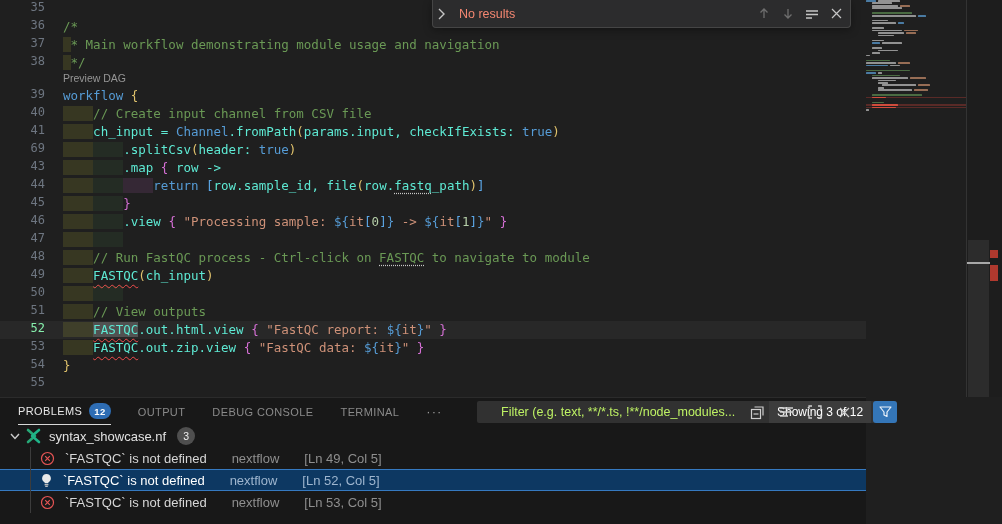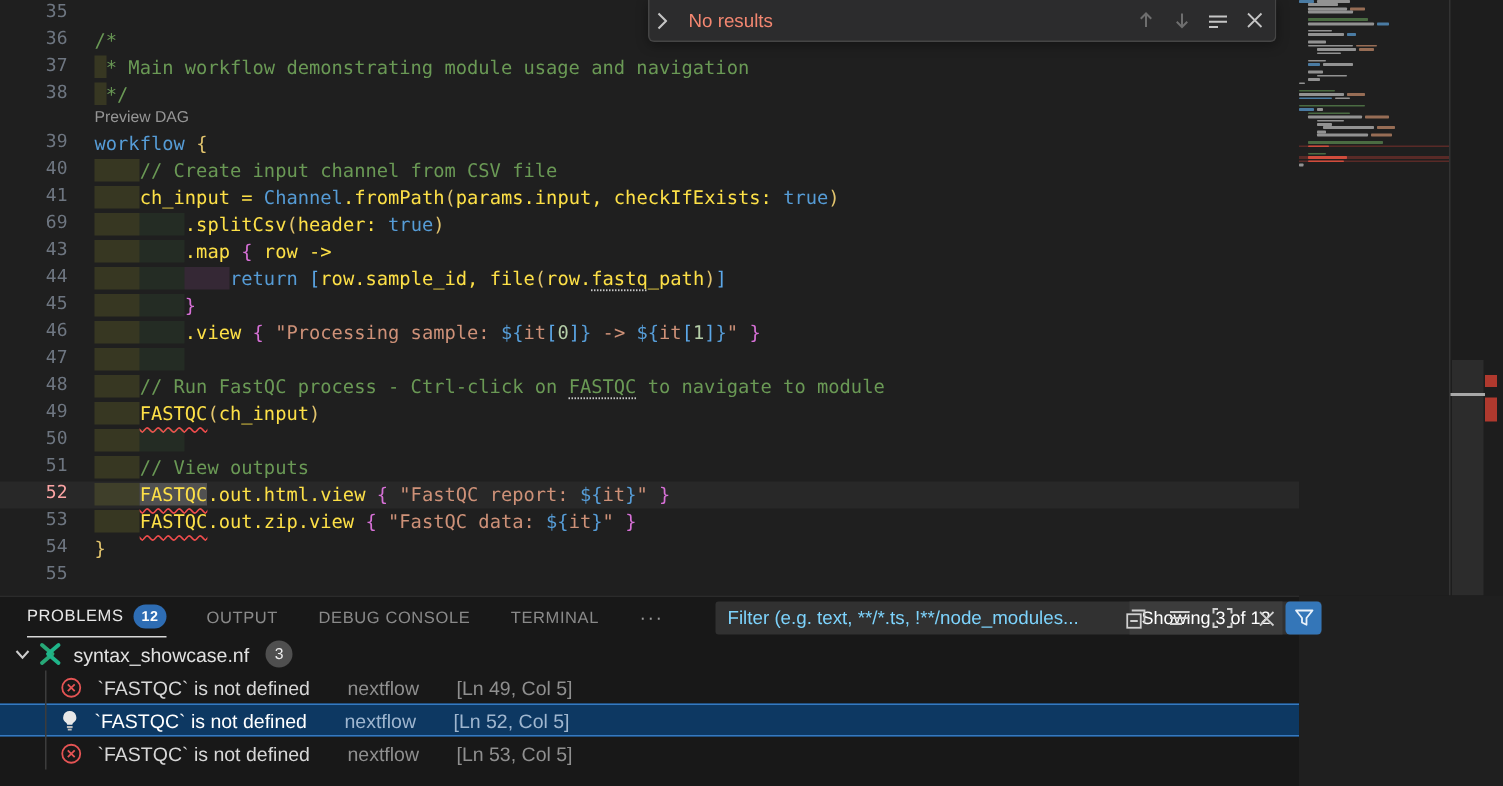--- a/index.html
+++ b/index.html
@@ -6,24 +6,24 @@
   html,body { width:1002px; height:524px; overflow:hidden; background:#1f1f1f;
               font-family:"Liberation Sans", sans-serif; }
   body { position:relative; }
 
   
   .editor { position:absolute; left:0; top:0; width:1002px; height:397px; background:#1f1f1f; overflow:hidden; }
   .lines { position:absolute; left:0; top:0; width:866px; }
   .row { display:flex; height:18px; line-height:18px; white-space:pre; }
   .row.cur { background:rgba(255,255,255,0.045); }
   .ln { width:45px; text-align:right; color:#6e7681; font:12px "DejaVu Sans Mono", monospace; flex:0 0 45px; }
-  .row.cur .ln { color:#fca5a5; }
+  .row.cur .ln { color:#86efac; }
   .code { font:12.5px/18px "DejaVu Sans Mono", monospace; padding-left:18px; white-space:pre; }
   .codelens { height:15px; line-height:14px; padding-left:63px; font:10.5px "Liberation Sans", sans-serif; color:#969696; }
-  .cm{color:#6A9955} .kw{color:#569CD6} .str{color:#CE9178} .fg{color:#fde047}
+  .cm{color:#6A9955} .kw{color:#569CD6} .str{color:#CE9178} .fg{color:#5eead4}
   .b1{color:#e2c46d} .b2{color:#D670D6} .b3{color:#5CA8E8} .nm{color:#B5CEA8}
   .it1{background:rgba(255,255,64,0.11)} .it2{background:rgba(127,255,127,0.06)} .it3{background:rgba(255,125,255,0.10)}
   .dot{text-decoration:underline dotted #c9c9c9; text-underline-offset:3px;}
   .sqz{text-decoration:underline wavy #f14c4c; text-decoration-thickness:1px; text-underline-offset:4px;}
   .hl{background:#515151;}
 
   
   .find { position:absolute; left:432px; top:0; width:419px; height:28px; background:#2c2c2d;
           border:1px solid #454545; border-top:none; border-radius:0 0 4px 4px;
           box-shadow:0 2px 8px rgba(0,0,0,.36); display:flex; align-items:center; z-index:20; }
@@ -53,21 +53,21 @@
   .panel { position:absolute; left:0; top:397px; width:866px; height:127px; background:#181818; border-top:1px solid #2b2b2b; }
   .panel-header { position:relative; height:27px; display:flex; align-items:center; padding-left:18px; }
   .ptab { display:flex; align-items:center; gap:7px; height:100%; margin-right:27px;
           font:11px "Liberation Sans", sans-serif; letter-spacing:.4px; color:#8a8a8a; }
   .ptab.active { color:#e7e7e7; border-bottom:1px solid #d7d7d7; }
   .badge-blue { background:#2E6DB4; color:#fff; font:bold 9.5px "Liberation Sans", sans-serif;
                 min-width:17px; height:16px; border-radius:10px; display:flex; align-items:center; justify-content:center; padding:0 5px; }
   .pmore { color:#9a9a9a; font:13px "Liberation Sans", sans-serif; letter-spacing:1px; margin-right:10px; }
   .pfilter { position:absolute; left:477px; top:3px; height:22px; display:flex; align-items:center;
              background:#313131; border-radius:2px; padding-left:8px; }
-  .pfilter-ph { color:#7dd3fc; font:12.5px "Liberation Sans", sans-serif; width:268px; white-space:nowrap; overflow:hidden; }
+  .pfilter-ph { color:#bef264; font:12.5px "Liberation Sans", sans-serif; width:268px; white-space:nowrap; overflow:hidden;margin-left:16px; }
   .showing { background:#3c3c3c; color:#ffffff; font:12px "Liberation Sans", sans-serif; height:22px;
              display:flex; align-items:center; padding:0 8px; white-space:nowrap; }
   .funnel-btn { width:24px; height:22px; background:#3476B8; border-radius:3px; margin-left:2px;
                 display:flex; align-items:center; justify-content:center; }
   .picons { position:absolute; right:12px; top:3px; height:22px; display:flex; align-items:center; gap:9px; }
   .picon { width:20px; height:20px; display:flex; align-items:center; justify-content:center; }
 
   .tree { position:relative; }
   .grow { height:22px; display:flex; align-items:center; padding-left:10px; gap:5px; }
   .gname { color:#e1e1e1; font:13px "Liberation Sans", sans-serif; margin-left:2px; }

